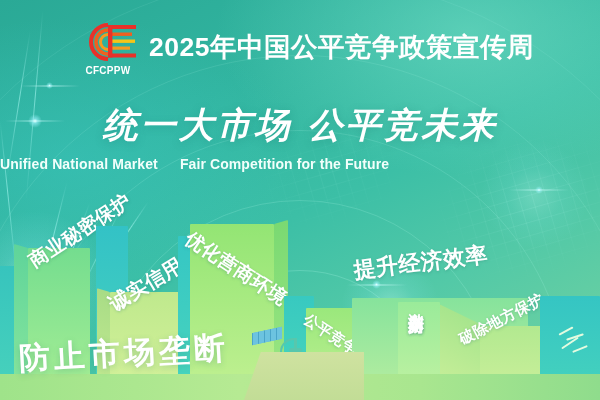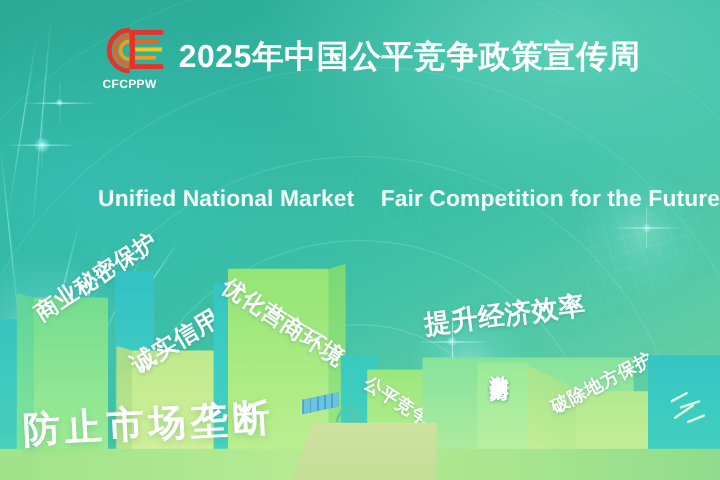--- a/index.html
+++ b/index.html
@@ -107,22 +107,22 @@
     font-size:35px; font-weight:bold;
     color:#ffffff;
     letter-spacing:3px;
     font-family:"DejaVu Sans","Liberation Sans",sans-serif;
     font-style:italic;
     text-shadow:0 2px 8px rgba(20,110,105,0.28);
     white-space:nowrap;
   }
   .slogan-en {
     position:absolute; left:0; right:0; top:156px;
-    text-align:right;
-    font-size:19px; font-weight:bold;
+    text-align:left;
+    font-size:14px; font-weight:bold;
     color:#f2fffb;
     letter-spacing:0.1px;
     white-space:nowrap;
   }
   .slogan-en .gap { display:inline-block; width:22px; }
 
   
   .city { position:absolute; left:0; bottom:0; width:600px; height:200px; }
 
   .bld { position:absolute; }
@@ -228,20 +228,21 @@
         <rect x="30" y="3" width="4.4" height="32.5" fill="#e8312a"></rect>
       </svg>
       <div class="logo-word">CFCPPW</div>
     </div>
 
     <div class="titles">
       <div class="title-cn">2025年中国公平竞争政策宣传周</div>
     </div>
   </div>
 
+  <div class="slogan-cn">统一大市场  公平竞未来</div>
   <div class="slogan-en"><span>Unified National Market</span><span class="gap"></span><span>Fair Competition for the Future</span></div>
 
   <div class="city">
 
     <div class="bld" style="left:-6px; top:66px; width:46px; height:134px;">
       <div class="face" style="background:linear-gradient(to bottom,#37c4bd,#49d3bc);"></div>
     </div>
 
     <div class="bld" style="left:28px; top:48px; width:62px; height:152px;">
       <div class="side" style="left:-14px; width:14px; background:linear-gradient(to bottom,#5fd49a,#8ae79d); transform:skewY(16deg); transform-origin:right top;"></div>

